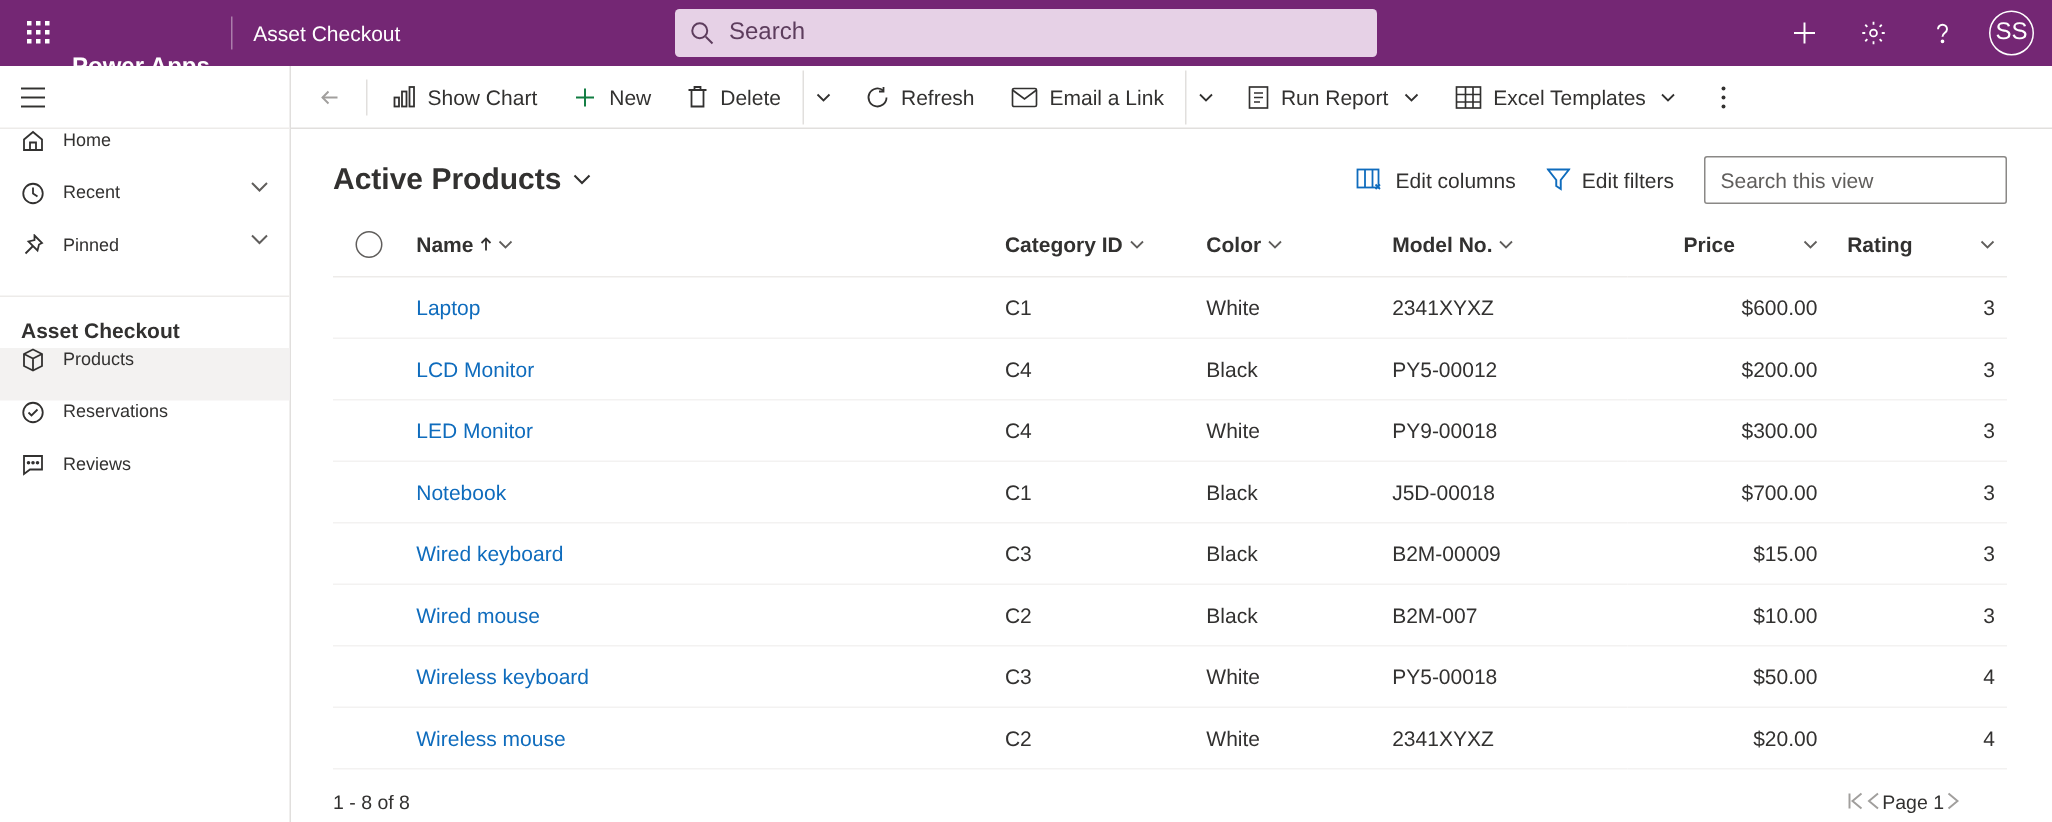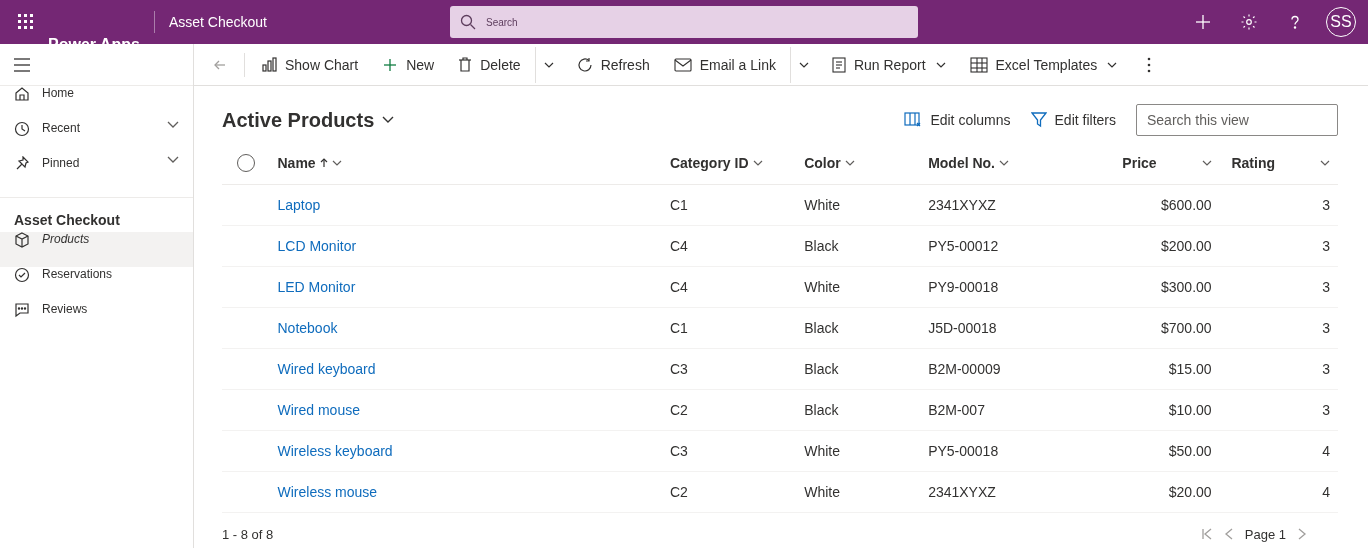--- a/index.html
+++ b/index.html
@@ -14,21 +14,21 @@
   .waffle { width:36px; height:44px; display:flex; align-items:center; justify-content:center; cursor:pointer; }
   .brand { font-weight:600; font-size:16px; margin-left:4px; margin-right:14px;margin-top:45px; }
   .vline { width:1px; height:22px; background:rgba(255,255,255,.4); margin:0 14px 0 0; }
   .app-name { font-size:14px; }
   .search-wrap {
     position:absolute; left:50%; transform:translateX(-50%);
     width:468px; height:32px; background:#e6d1e6; border-radius:3px;
     display:flex; align-items:center; padding:0 10px;
   }
   .search-wrap input {
-    flex:1; border:none; background:transparent; font-size:10px; color:#1d4ed8;
+    flex:1; border:none; background:transparent; font-size:16px; color:#1d4ed8;
     outline:none;
   }
   .search-wrap input::placeholder { color:#5d3d5d; }
   .header-right { margin-left:auto; display:flex; align-items:center; gap:4px; }
   .hicon { width:42px; height:44px; display:flex; align-items:center; justify-content:center; cursor:pointer; }
   .avatar {
     width:30px; height:30px; border-radius:50%; border:1.2px solid #fff;
     display:flex; align-items:center; justify-content:center; font-size:16px; margin-left:6px; margin-right:4px;
   }
 
@@ -40,21 +40,21 @@
   .sb-toggle { height:42px; display:flex; align-items:center; padding-left:14px; border-bottom:1px solid #edebe9; }
   .sb-item {
     height:35px; display:flex; align-items:flex-start; padding:0 14px; font-size:12px; cursor:pointer;
     justify-content:space-between;
   }
   .sb-item .ico { margin-right:12px; display:flex; align-items:center; }
   .sb-item .lbl { flex:1; }
   .sb-group { padding:10px 14px 4px; font-size:14px; font-weight:600; }
   .sb-divider { border-bottom:1px solid #edebe9; margin:6px 0 4px; }
   
-  .sb-item.is-active { background:#f3f2f1;font-style:italic; }
+  .sb-item.is-active { background:#f3f2f1; }
 
   
   .main { flex:1; display:flex; flex-direction:column; min-width:0; }
   .cmdbar {
     height:42px; border-bottom:1px solid #e1dfdd; display:flex; align-items:center;
     padding:0 8px; gap:4px; color:#323130; font-size:14px;
   }
   .cmd-back { width:36px; display:flex; justify-content:center; color:#a19f9d; }
   .cmd-sep { width:1px; height:24px; background:#e1dfdd; margin:0 2px; }
   .cmd {
@@ -95,21 +95,21 @@
   .link { color:#0f6cbd; cursor:pointer; }
   .sel-col { width:46px; text-align:center; }
   .sel-circle {
     width:18px; height:18px; border:1.3px solid #605e5c; border-radius:50%; display:inline-block; vertical-align:middle;
   }
 
   .footer {
     height:28px; display:flex; align-items:center; justify-content:space-between;
     padding:0 30px 0 28px; font-size:13px; color:#323130;
   }
-  .pager { display:flex; align-items:center; gap:10px; color:#605e5c; }
+  .pager { display:flex; align-items:center; gap:0; color:#605e5c; }
   .pager .p { cursor:pointer; display:flex; }
   .pager .lbl { color:#323130; }
   .muted { color:#a19f9d; }
 </style>
 </head>
 <body>
 
 <div class="header">
   <div class="waffle">
     <svg width="16" height="16" viewBox="0 0 16 16" fill="#fff">

